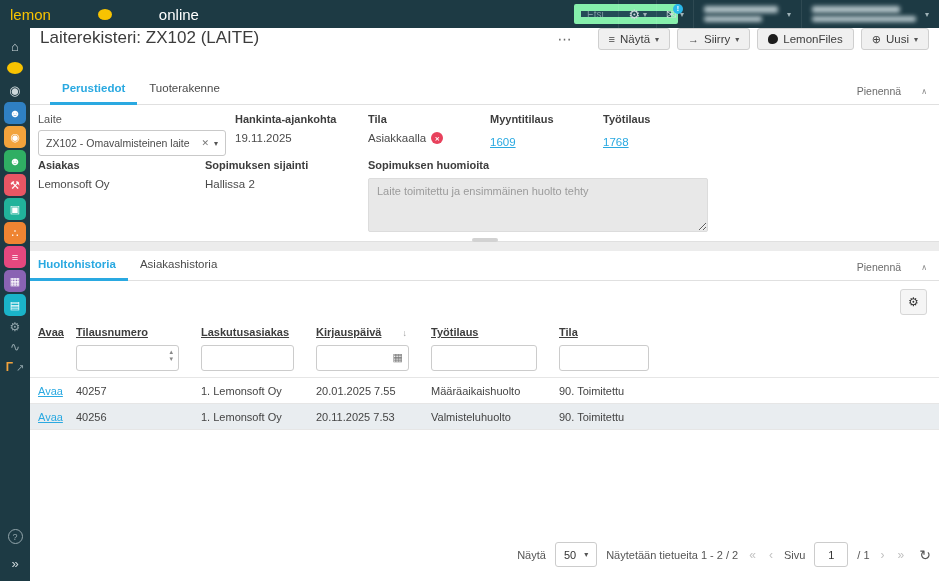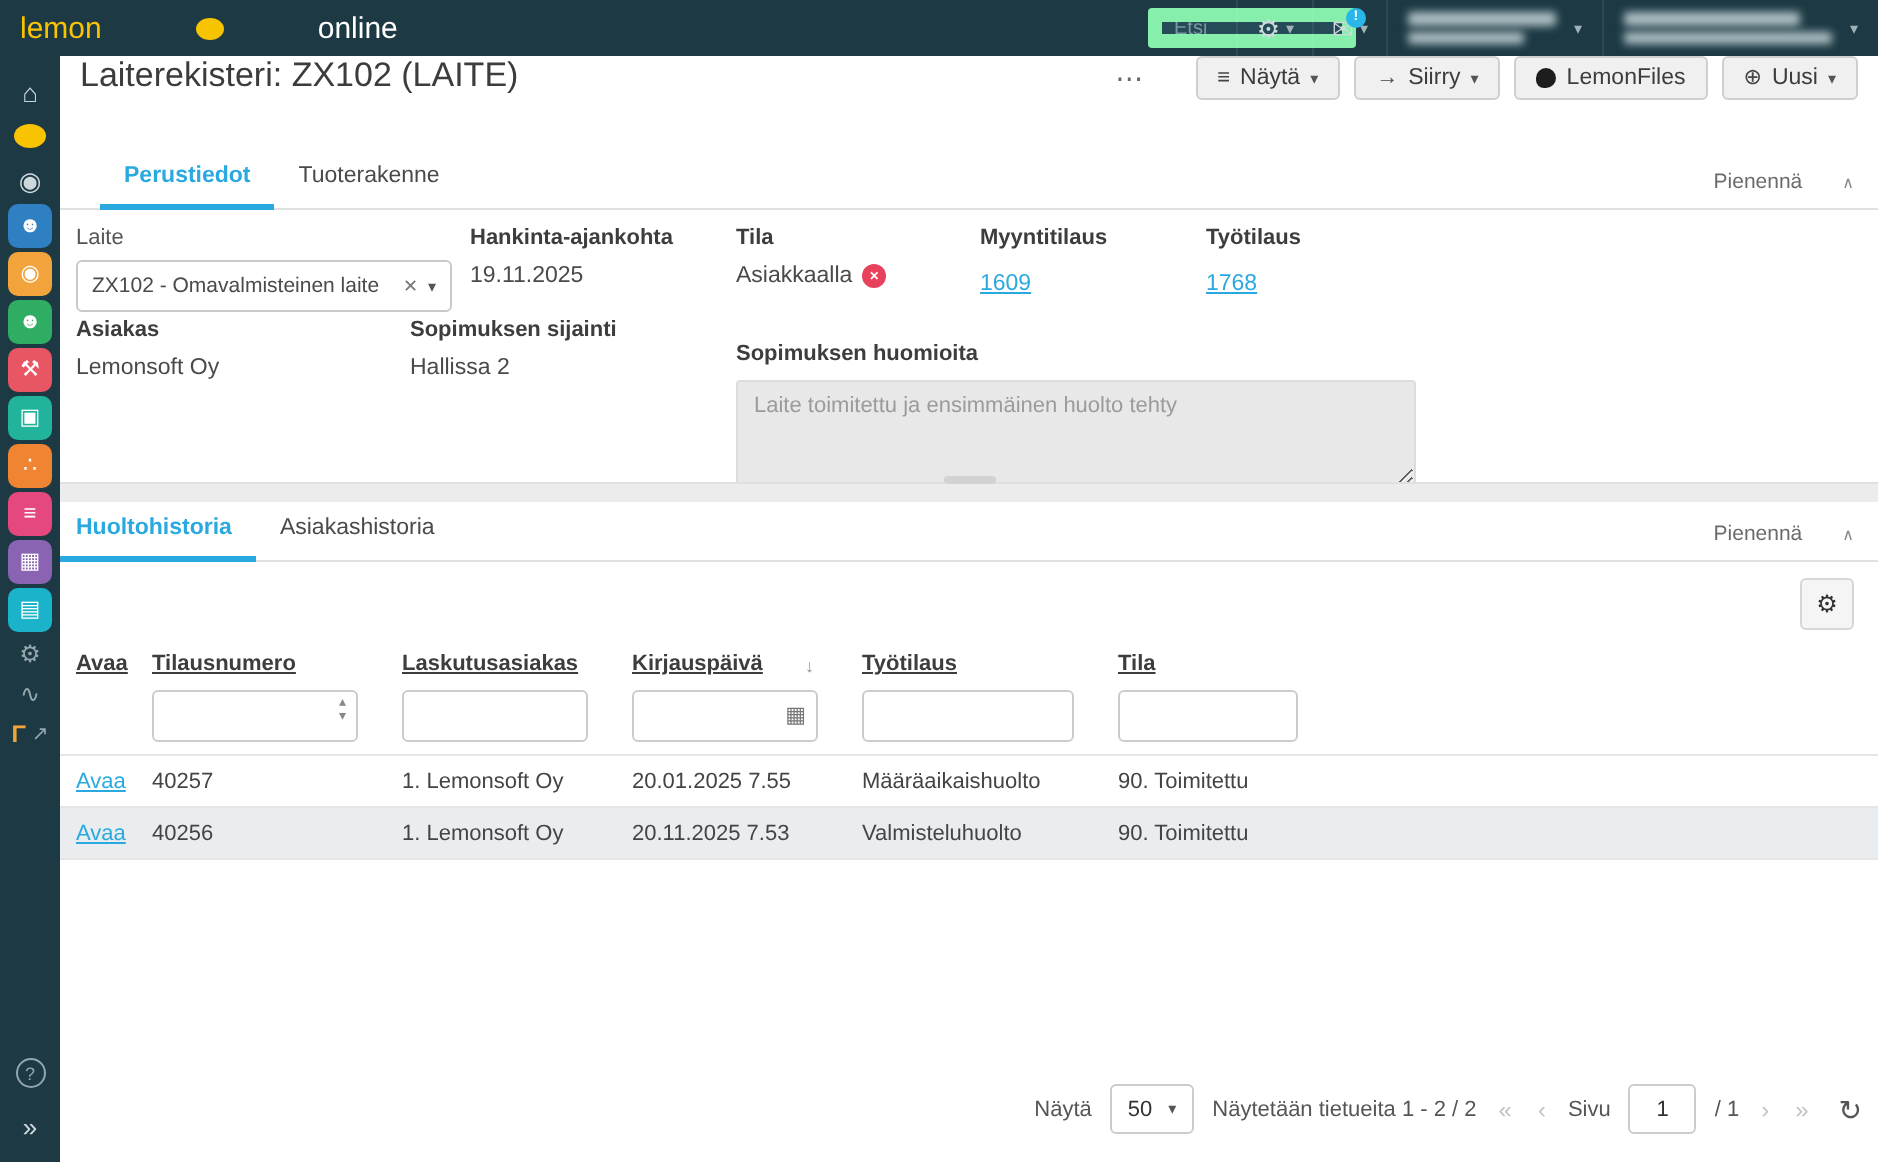--- a/index.html
+++ b/index.html
@@ -241,21 +241,21 @@
           <a class="flink">1768</a>
         </div>
         <div class="field" style="left:8px;top:54px;">
           <div class="flabel">Asiakas</div>
           <div class="fvalue">Lemonsoft Oy</div>
         </div>
         <div class="field" style="left:175px;top:54px;">
           <div class="flabel">Sopimuksen sijainti</div>
           <div class="fvalue">Hallissa 2</div>
         </div>
-        <div class="field" style="left:338px;top:54px;margin-top:12px;">
+        <div class="field" style="left:338px;top:54px;">
           <div class="flabel">Sopimuksen huomioita</div>
           <textarea class="notes-area" style="">Laite toimitettu ja ensimmäinen huolto tehty</textarea>
         </div>
       </div>
     </section>
 
     <div class="splitter">
         <div class="handle"></div>
       </div>
 

